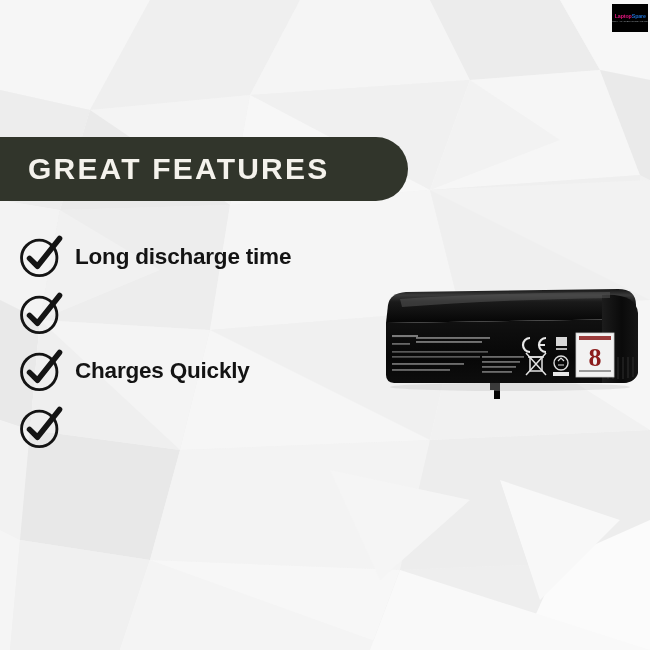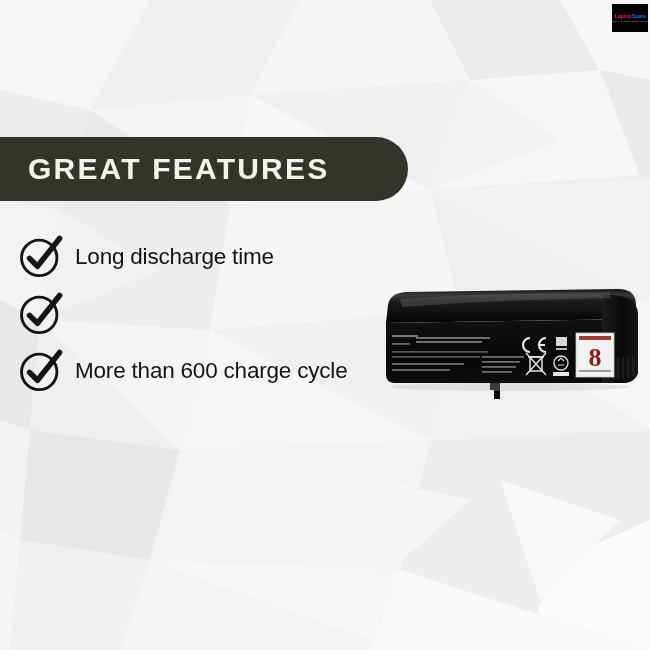--- a/index.html
+++ b/index.html
@@ -100,21 +100,21 @@
   .check-icon {
     flex: 0 0 auto;
     width: 46px;
     height: 46px;
     display: block;
     overflow: visible;
   }
   .feature-label {
     margin-left: 11px;
     font-size: 22.5px;
-    font-weight: 400;
+    font-weight: 700;
     color: #131313;
     letter-spacing: -0.2px;
     white-space: nowrap;
   }
 
   
   .product {
     position: absolute;
     left: 370px;
     top: 283px;
@@ -192,27 +192,33 @@
       <div class="feature-label">Long discharge time</div>
     </div>
 
     <div class="feature-row">
       <svg class="check-icon" viewBox="0 0 52 50" aria-hidden="true">
         <circle cx="24" cy="26" r="20" fill="none" stroke="#141414" stroke-width="3.2"></circle>
         <path d="M13 26.5 L22 35.5 L47 4" fill="none" stroke="#141414" stroke-width="6.2" stroke-linecap="round" stroke-linejoin="round"></path>
       </svg>
     </div>
 
-
     <div class="feature-row">
       <svg class="check-icon" viewBox="0 0 52 50" aria-hidden="true">
         <circle cx="24" cy="26" r="20" fill="none" stroke="#141414" stroke-width="3.2"></circle>
         <path d="M13 26.5 L22 35.5 L47 4" fill="none" stroke="#141414" stroke-width="6.2" stroke-linecap="round" stroke-linejoin="round"></path>
       </svg>
-      <div class="feature-label">More than 600 charge cycle</div>
+      <div class="feature-label">Charges Quickly</div>
+    </div>
+
+    <div class="feature-row">
+      <svg class="check-icon" viewBox="0 0 52 50" aria-hidden="true">
+        <circle cx="24" cy="26" r="20" fill="none" stroke="#141414" stroke-width="3.2"></circle>
+        <path d="M13 26.5 L22 35.5 L47 4" fill="none" stroke="#141414" stroke-width="6.2" stroke-linecap="round" stroke-linejoin="round"></path>
+      </svg>
     </div>
 
   </div>
 
   <div class="product">
     <svg width="272" height="125" viewBox="0 0 272 125" aria-hidden="true">
       <defs>
         <linearGradient id="topFace" x1="0" y1="0" x2="0" y2="1">
           <stop offset="0%" stop-color="#151515"></stop>
           <stop offset="18%" stop-color="#3a3a3a"></stop>

